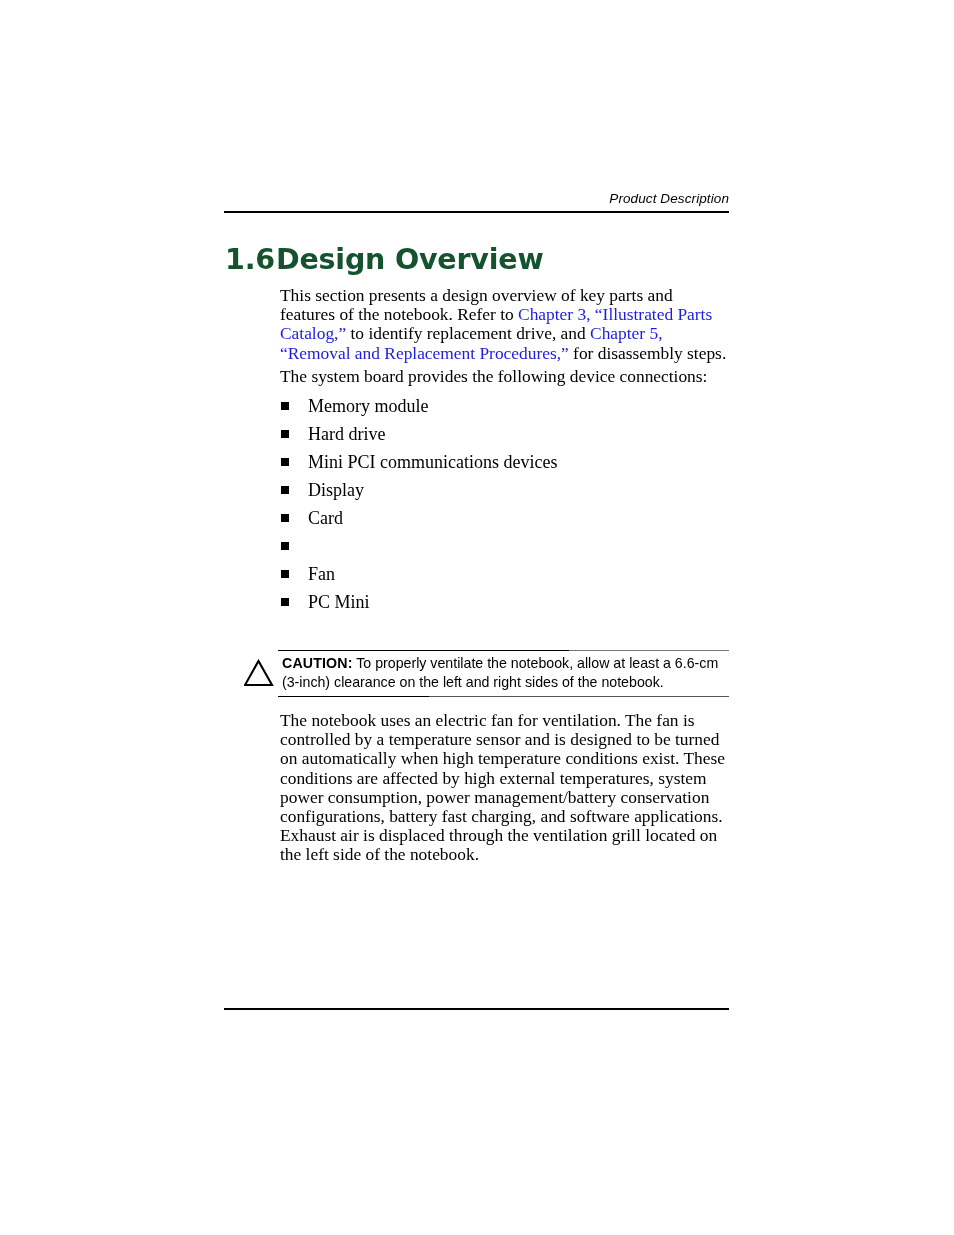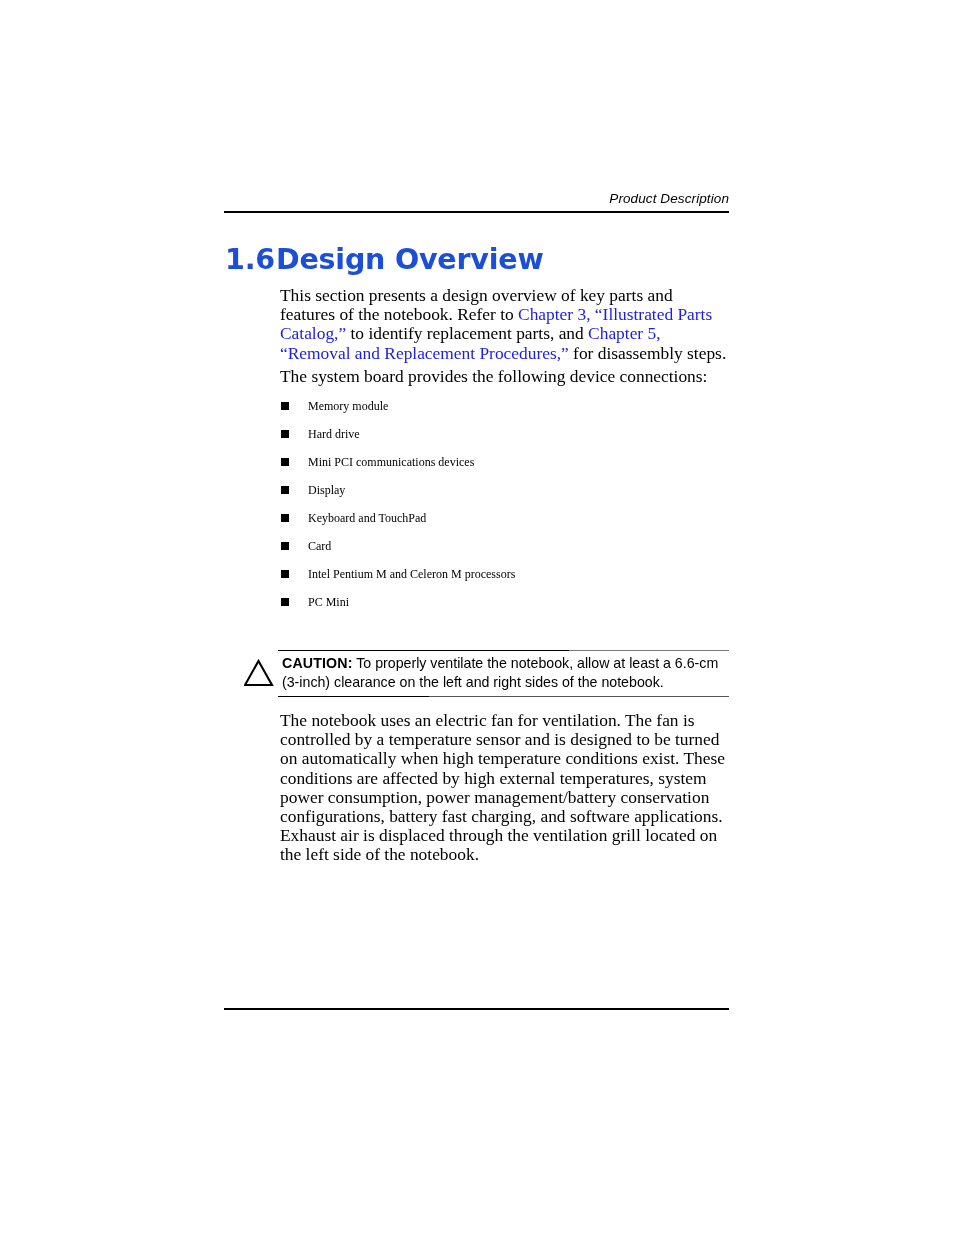--- a/index.html
+++ b/index.html
@@ -55,21 +55,21 @@
   .section-heading {
     position: absolute;
     left: 225px;
     top: 243px;
     font-family: "DejaVu Sans", "Liberation Sans", sans-serif;
     font-weight: bold;
     font-size: 28.5px;
     letter-spacing: -0.2px;
     line-height: 34px;
     white-space: nowrap;
-    color: #1d4ed8;
+    color: #14532d;
   }
   .section-heading .num {
     display: inline-block;
     width: 51px;
   }
 
   
   .col {
     position: absolute;
     left: 280px;
@@ -97,21 +97,21 @@
     left: 280px;
     top: 396px;
     width: 449px;
     margin: 0;
     padding: 0;
     list-style: none;
   }
   .bullets li {
     position: relative;
     height: 28px;
-    font-size: 12px;
+    font-size: 18px;
     line-height: 21px;
     padding-left: 28px;
     color: #000;
   }
   .bullets li .sq {
     position: absolute;
     left: 1px;
     top: 6px;
     width: 8px;
     height: 8px;
@@ -219,32 +219,32 @@
 
   <div class="header">
     <span class="header-title">Product Description</span>
   </div>
   <div class="header-rule"></div>
 
   <div class="section-heading">
     <span class="num">1.6</span><span>Design Overview</span>
   </div>
 
-  <p class="body col para-intro"><span>This section presents a design overview of key parts and features of the notebook. Refer to </span><span class="doclink">Chapter 3, “Illustrated Parts Catalog,”</span><span> to identify replacement parts, and </span><span class="doclink">Chapter 5, “Removal and Replacement Procedures,”</span><span> for disassembly steps.</span></p>
+  <p class="body col para-intro"><span>This section presents a design overview of key parts and features of the notebook. Refer to </span><span class="doclink">Chapter 3, “Illustrated Parts Catalog,”</span><span> to identify replacement drive, and </span><span class="doclink">Chapter 5, “Removal and Replacement Procedures,”</span><span> for disassembly steps.</span></p>
 
   <p class="body col para-lead">The system board provides the following device connections:</p>
 
   <ul class="bullets">
     <li><span class="sq"></span><span>Memory module</span></li>
     <li><span class="sq"></span><span>Hard drive</span></li>
     <li><span class="sq"></span><span>Mini PCI communications devices</span></li>
     <li><span class="sq"></span><span>Display</span></li>
-    <li><span class="sq"></span><span>Keyboard and TouchPad</span></li>
     <li><span class="sq"></span><span>Card</span></li>
-    <li><span class="sq"></span><span>Intel Pentium M and Celeron M processors</span></li>
+    <li><span class="sq"></span></li>
+    <li><span class="sq"></span><span>Fan</span></li>
     <li><span class="sq"></span><span>PC Mini</span></li>
   </ul>
 
   <div class="caution">
     <div class="caution-rule-top">
         <span class="fade"></span>
       </div>
     <div class="caution-icon">
       <svg width="30" height="28" viewBox="0 0 30 28" xmlns="http://www.w3.org/2000/svg">
         <polygon points="14.5,2 28,26 1,26" fill="none" stroke="#000000" stroke-width="2.1" stroke-linejoin="miter"></polygon>

